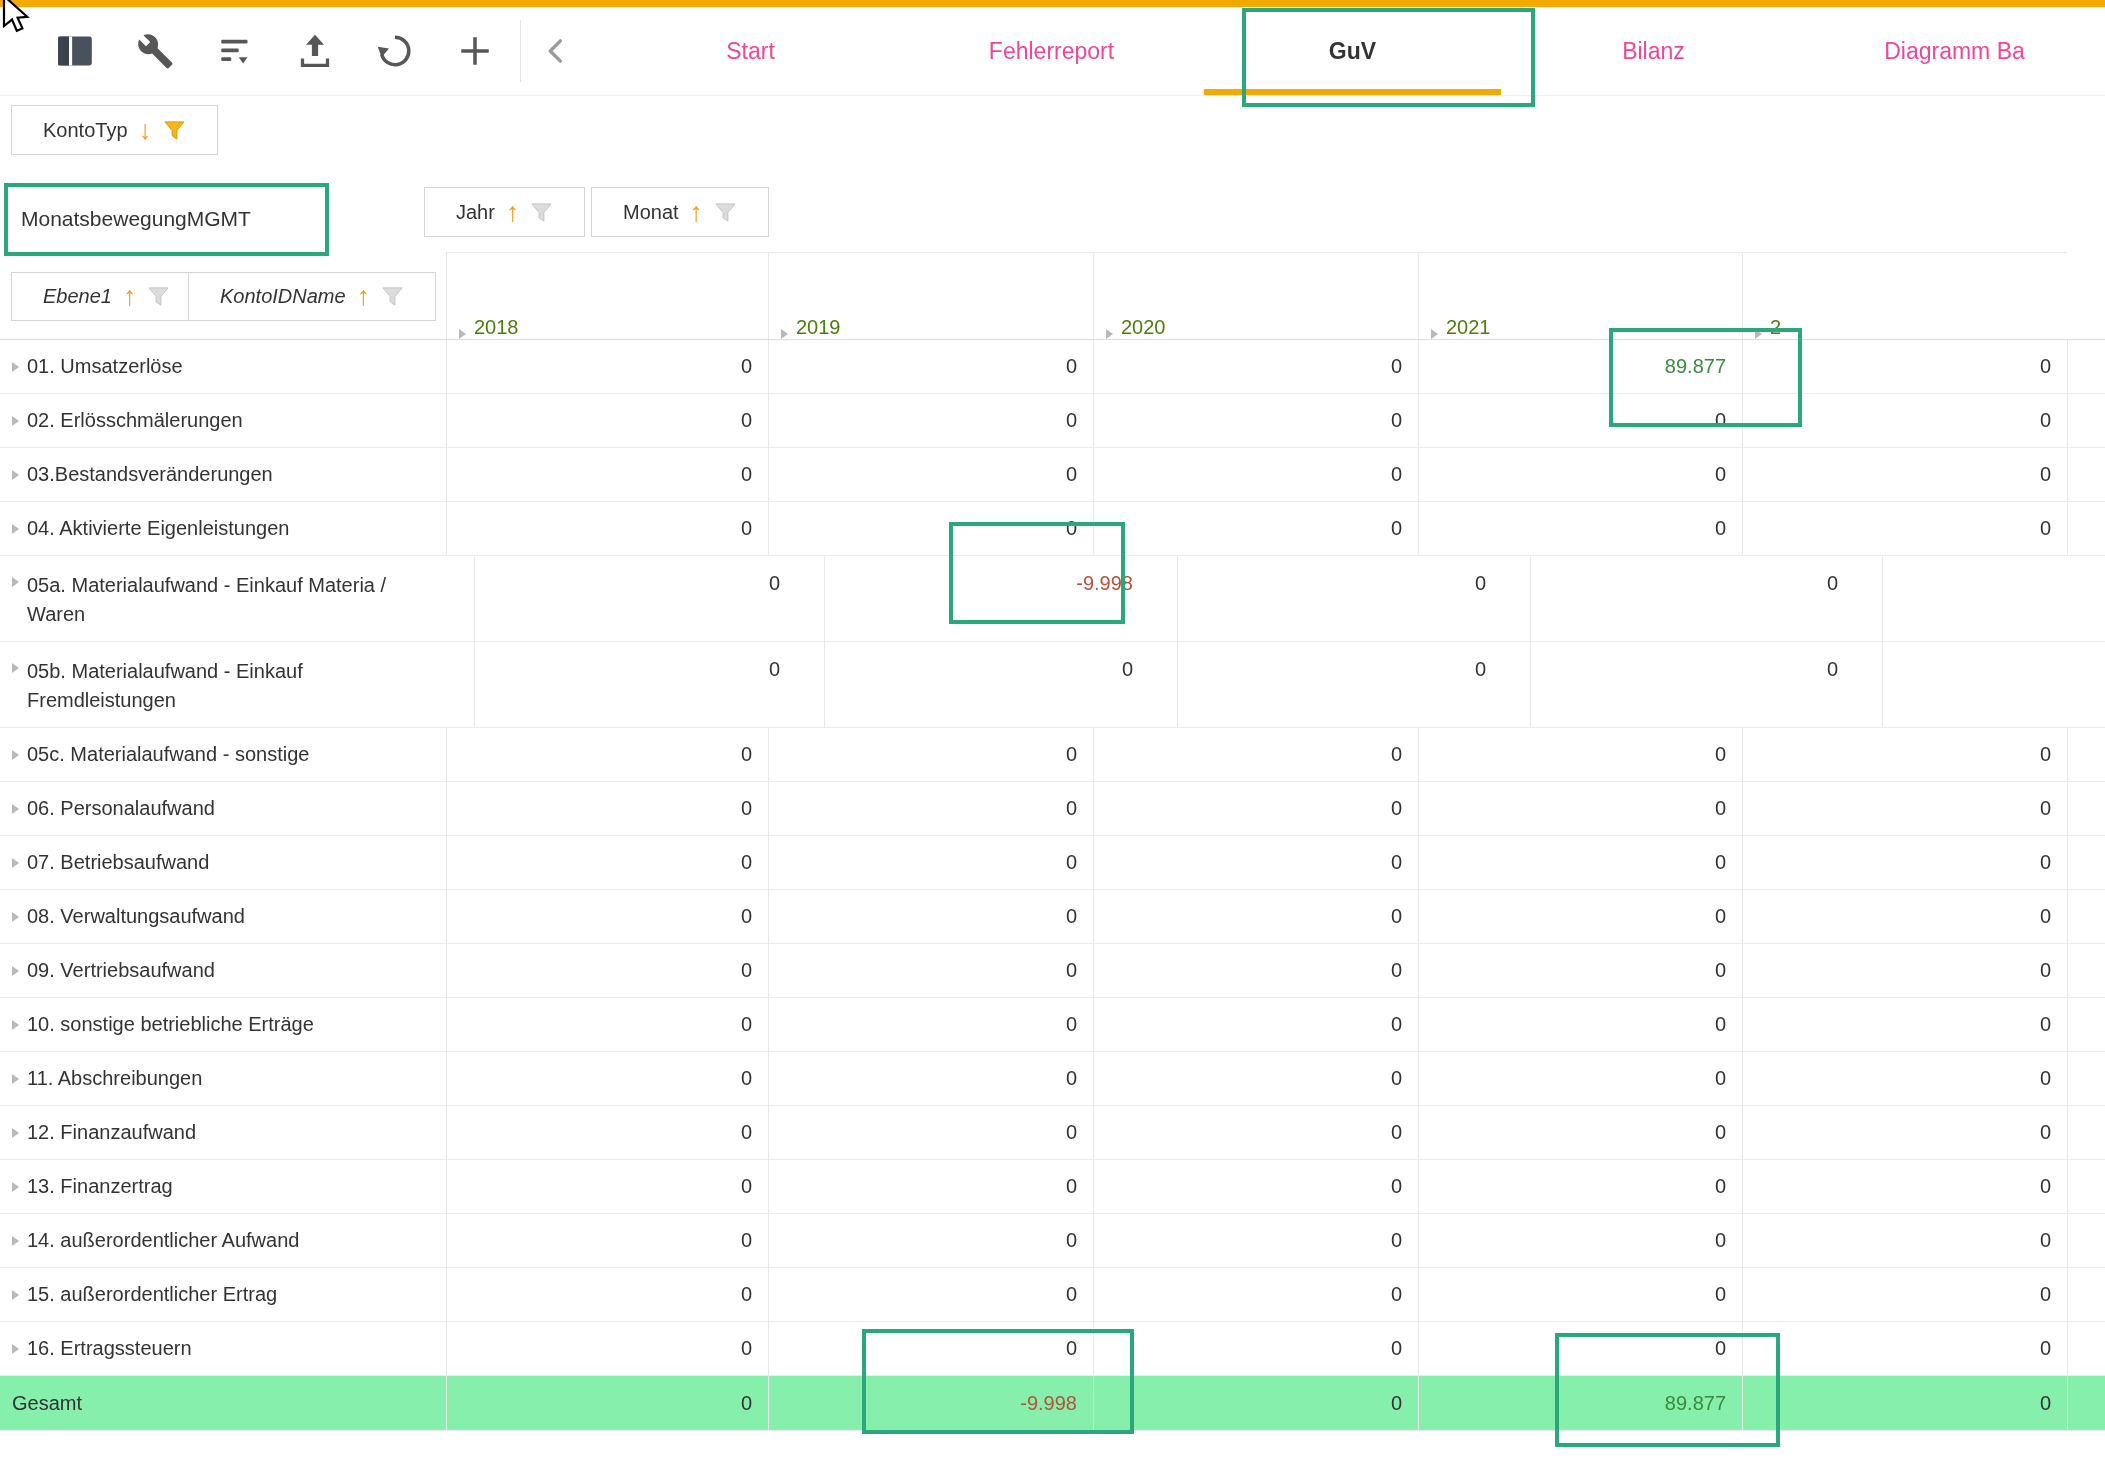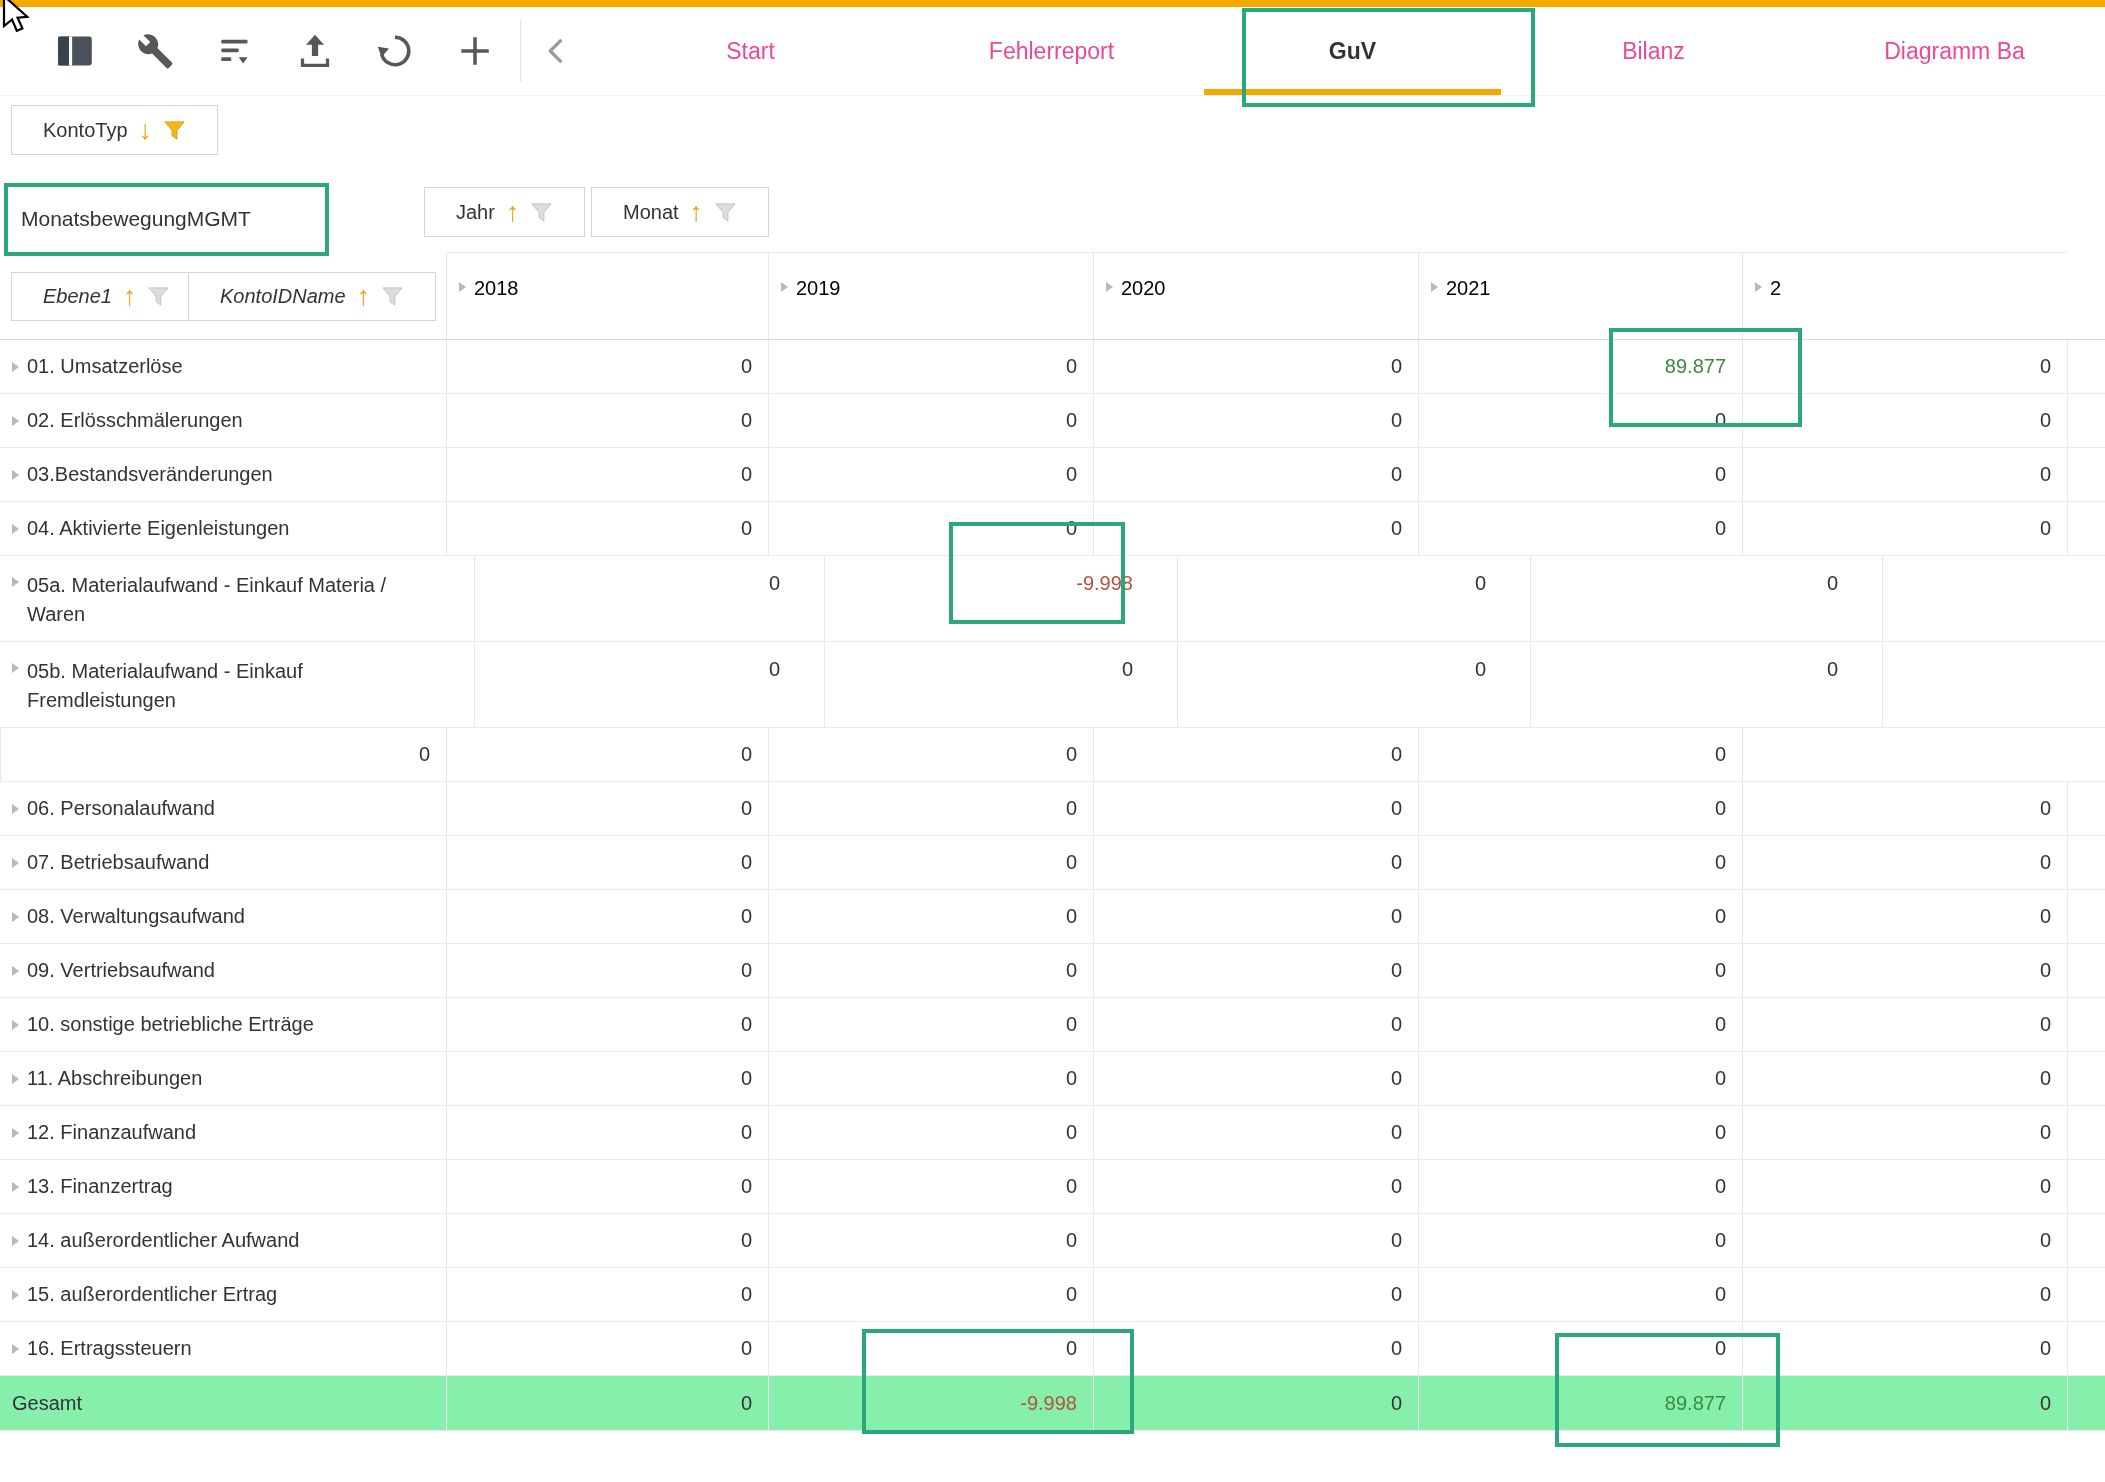--- a/index.html
+++ b/index.html
@@ -58,22 +58,22 @@
   .prow.header { height:88px; border-bottom:1px solid #dcdcdc; }
   .prow.total { background:#86efac; height:55px; }
 
   .corner { position:relative;font-style:italic; }
   .chip-small { top:20px; height:49px; }
   .c-ebene1 { left:11px; }
   .c-kontoid { left:188px; }
 
   .ycell {
     border-left:1px solid #e8e8e8; border-top:1px solid #e8e8e8;
-    display:flex; align-items:flex-start; gap:8px; padding:24px 0 0 12px;
-    font-size:20px; color:#000000; overflow:hidden; cursor:pointer; box-sizing:border-box;
+    display:flex; align-items:flex-end; gap:8px; padding:24px 0 0 12px;
+    font-size:20px; color:#4d7c0f; overflow:hidden; cursor:pointer; box-sizing:border-box;
   }
   .ycell .tri { margin-top:5px; }
 
   .tri {
     width:0; height:0; flex:0 0 auto;
     border-left:7px solid #b9b9b9; border-top:5px solid transparent; border-bottom:5px solid transparent;
   }
 
   .rlabel {
     display:flex; align-items:center; gap:8px; padding:0 14px 0 12px;
@@ -300,20 +300,24 @@
             <span class="rtext">05b. Materialaufwand - Einkauf Fremdleistungen</span>
           </div>
           <div class="val">0</div>
           <div class="val">0</div>
           <div class="val">0</div>
           <div class="val">0</div>
           <div class="val">0</div>
           <div class="val partial"></div>
         </div>
         <div class="prow">
+          <div class="rlabel">
+            <div class="tri"></div>
+            <span class="rtext">05c. Materialaufwand - sonstige</span>
+          </div>
           <div class="val">0</div>
           <div class="val">0</div>
           <div class="val">0</div>
           <div class="val">0</div>
           <div class="val">0</div>
           <div class="val partial"></div>
         </div>
         <div class="prow">
           <div class="rlabel">
             <div class="tri"></div>

